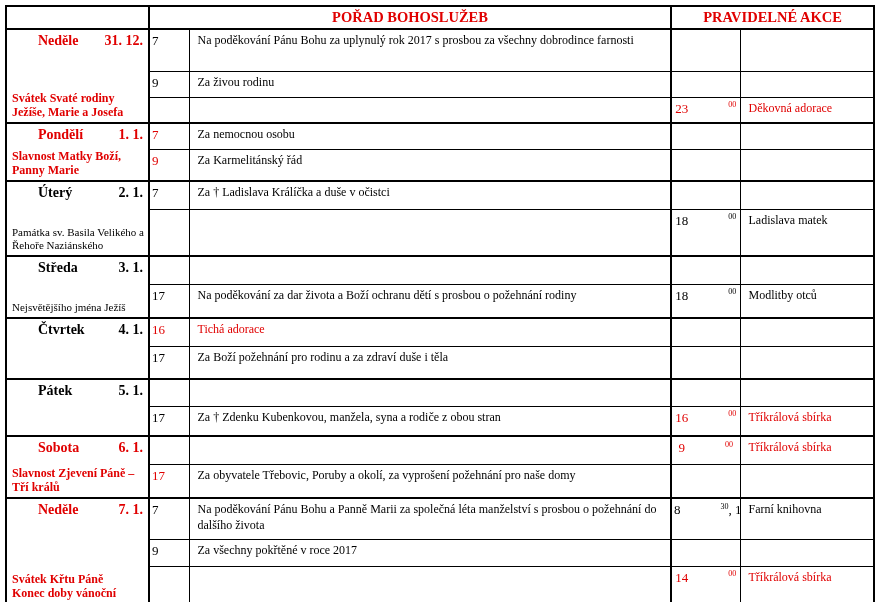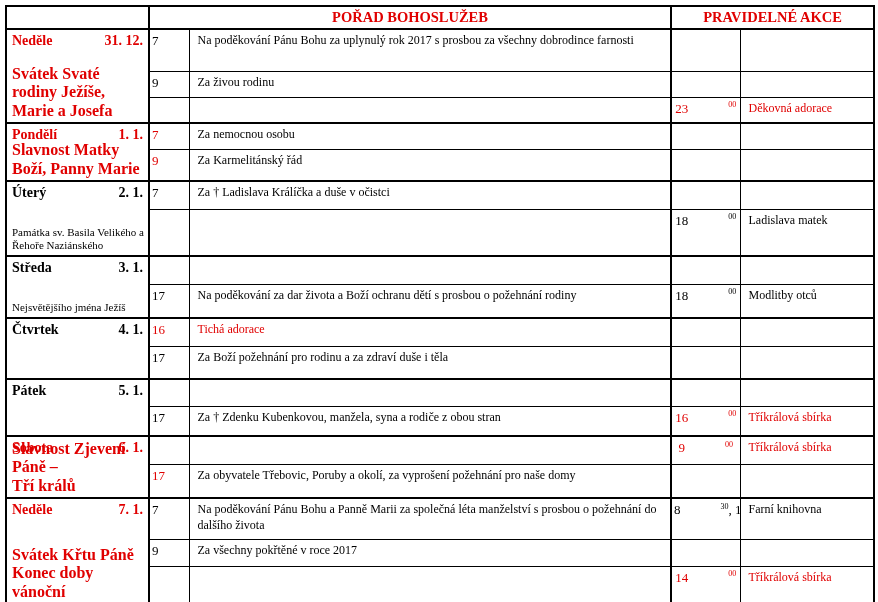--- a/index.html
+++ b/index.html
@@ -33,27 +33,27 @@
   th.h-services { border-right: 2px solid #000; }
 
   
   tr.block-start > td { border-top: 2px solid #000; }
 
   td.day-cell  { border-right: 2px solid #000; position: relative; padding: 2px 5px; }
   td.desc-cell { border-right: 2px solid #000; }
 
   .day-line {
     display: flex; justify-content: space-between; align-items: center;
-    font-weight: bold; font-size: 14px; line-height: 1.25; white-space: nowrap;
+    font-weight: bold; font-size: 14px; line-height: 1.25; white-space: nowrap; margin-left: 26px;
   }
   .feast {
     position: absolute; left: 5px; right: 2px; bottom: 2px;
     white-space: pre-line; line-height: 1.15;
   }
-  .feast.feast-red   { color: var(--red); font-weight: bold; font-size: 16px; }
+  .feast.feast-red   { color: var(--red); font-weight: bold; font-size: 12px; }
   .feast.feast-plain { color: var(--ink); font-weight: normal; font-size: 11px; line-height: 1.25; }
 
   td.time-cell, td.akce-time-cell {
     text-align: center; font-size: 13px; padding: 3px 2px 1px 2px; white-space: nowrap;
   }
   td.desc-cell, td.akce-cell { font-size: 12px; line-height: 1.3; padding: 3px 8px 1px 8px; }
   sup { font-size: 0.62em; line-height: 0; vertical-align: super; letter-spacing: 0; margin-left: 40px; }
 
   .red { color: var(--red); }
 </style>

